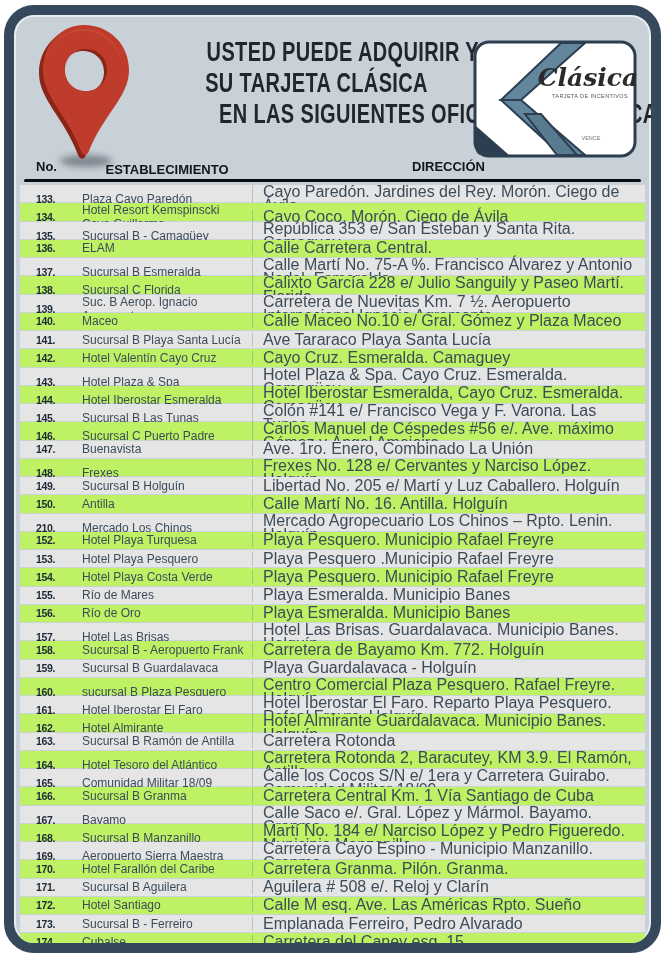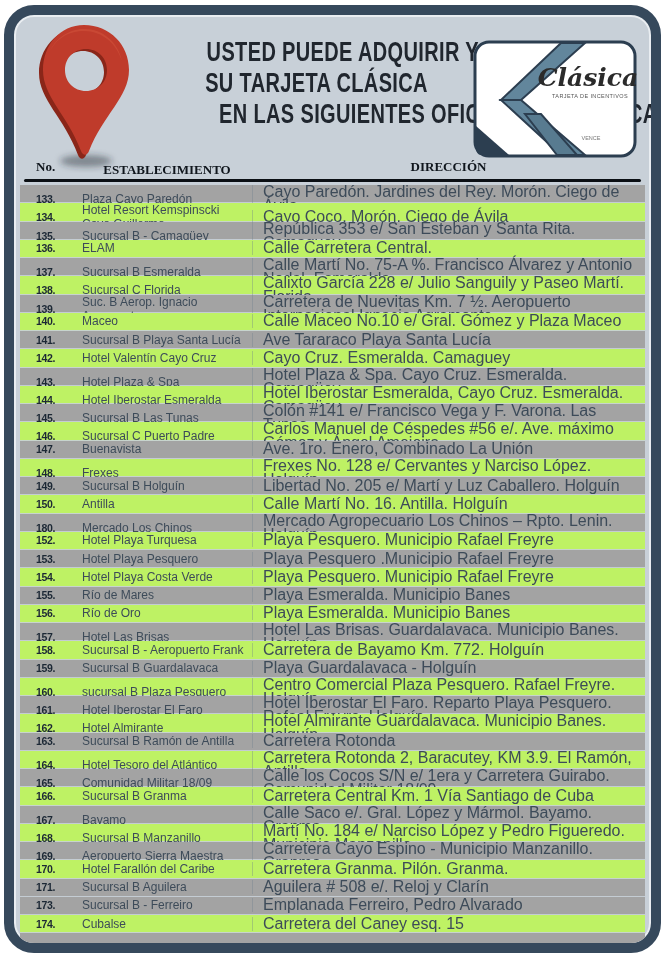--- a/index.html
+++ b/index.html
@@ -22,37 +22,37 @@
   }
   .title .tline{
     display:block;font-size:27px;line-height:31px;letter-spacing:.5px;white-space:nowrap;
   }
   .title .tline>span{display:inline-block;transform:scaleX(.74);transform-origin:center;}
   .card-wrap{position:absolute;right:14px;top:25px;width:164px;height:118px;}
   
   .cols{
     position:absolute;left:6px;right:6px;top:140px;height:22px;
     display:grid;grid-template-columns:62px 170px 1fr;align-items:center;
-    color:#10161d;font-weight:700;font-size:13px;font-family:Liberation Serif, serif;
+    color:#10161d;font-weight:700;font-size:13px;
   }
   .cols .h-no{padding-left:16px;}
   .cols .h-est{padding-left:0;text-align:center;margin-top:7px;}
   .cols .h-dir{text-align:center;}
   .rule{
     position:absolute;left:10px;right:10px;top:164px;height:3px;background:#0b0f14;border-radius:2px;
   }
   
   .tbody{
     position:absolute;left:6px;right:6px;top:170px;bottom:4px;
     display:flex;flex-direction:column;
   }
   .row{
     display:grid;grid-template-columns:62px 170px 1fr;
     min-height:17.25px;align-items:center;
-    background:#a3a3a3;
+    background:#e5e5e5;
     border-bottom:1px solid rgba(200,208,216,.9);
   }
   .row.alt{background:#bef264;}
   .c-no{
     padding-left:16px;font-size:10.5px;font-weight:700;color:#1c2835;
     font-family:"Liberation Sans", sans-serif;letter-spacing:-.3px;
   }
   .c-est{
     font-size:12px;color:#3d4b59;white-space:pre-line;line-height:14px;padding-right:4px;
   }
@@ -201,21 +201,21 @@
         <div class="c-no">149.</div>
         <div class="c-est">Sucursal B Holguín</div>
         <div class="c-dir">Libertad  No. 205 e/ Martí y Luz Caballero. Holguín</div>
       </div>
       <div class="row alt">
         <div class="c-no">150.</div>
         <div class="c-est">Antilla</div>
         <div class="c-dir">Calle Martí No. 16. Antilla. Holguín</div>
       </div>
       <div class="row">
-        <div class="c-no">180.</div>
+        <div class="c-no">210.</div>
         <div class="c-est">Mercado Los Chinos</div>
         <div class="c-dir">Mercado Agropecuario Los Chinos – Rpto. Lenin. Holguín</div>
       </div>
       <div class="row alt">
         <div class="c-no">152.</div>
         <div class="c-est">Hotel Playa Turquesa</div>
         <div class="c-dir">Playa Pesquero. Municipio Rafael Freyre</div>
       </div>
       <div class="row">
         <div class="c-no">153.</div>
@@ -305,20 +305,25 @@
       <div class="row alt">
         <div class="c-no">170.</div>
         <div class="c-est">Hotel Farallón del Caribe</div>
         <div class="c-dir">Carretera Granma. Pilón. Granma.</div>
       </div>
       <div class="row">
         <div class="c-no">171.</div>
         <div class="c-est">Sucursal B Aguilera</div>
         <div class="c-dir">Aguilera # 508 e/. Reloj y Clarín</div>
       </div>
+      <div class="row alt">
+        <div class="c-no">172.</div>
+        <div class="c-est">Hotel Santiago</div>
+        <div class="c-dir">Calle M esq. Ave. Las Américas Rpto. Sueño</div>
+      </div>
       <div class="row">
         <div class="c-no">173.</div>
         <div class="c-est">Sucursal B - Ferreiro</div>
         <div class="c-dir">Emplanada Ferreiro, Pedro Alvarado</div>
       </div>
       <div class="row alt">
         <div class="c-no">174.</div>
         <div class="c-est">Cubalse</div>
         <div class="c-dir">Carretera del Caney esq. 15</div>
       </div>

